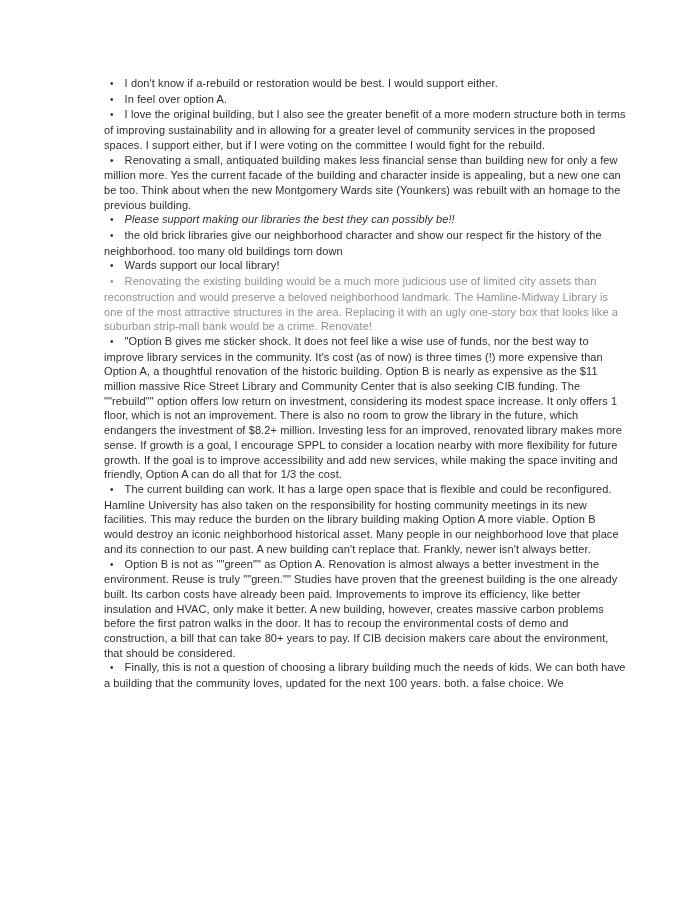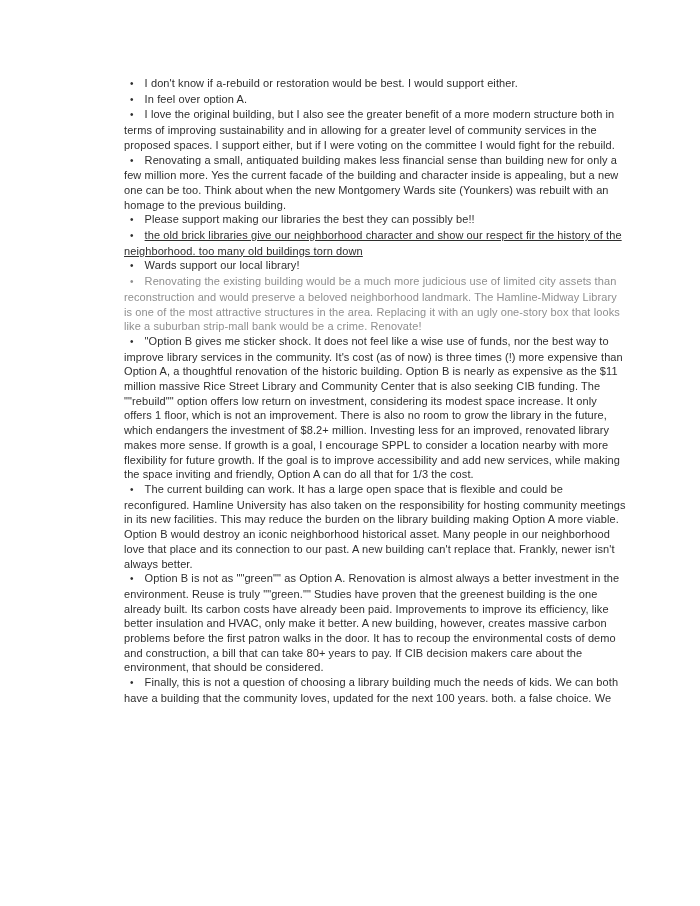--- a/index.html
+++ b/index.html
@@ -20,21 +20,20 @@
     top: 76px;
     left: 104px;
     width: 522px;
   }
   .bullet-item {
     font-size: 11px;
     line-height: 14.7px;
     color: #2e2e2e;
     text-align: left;
     letter-spacing: 0.1px;
-    margin-left: 20px;
   }
   .bullet-item .dot {
     display: inline-block;
     margin-left: 6px;
     margin-right: 11px;
     font-size: 10px;
     vertical-align: baseline;
   }
   .bullet-item.muted {
     color: #8f8f8f;
@@ -42,22 +41,22 @@
 </style>
 </head>
 <body>
 
 <div class="page">
   <div class="content">
       <div class="bullet-item" style="color: rgb(46, 46, 46);"><span class="dot">•</span><span>I don't know if a-rebuild or restoration would be best. I would support either.</span></div>
       <div class="bullet-item" style="color: rgb(46, 46, 46);"><span class="dot">•</span><span>In feel over option A.</span></div>
       <div class="bullet-item" style="color: rgb(46, 46, 46);"><span class="dot">•</span><span>I love the original building, but I also see the greater benefit of a more modern structure both in terms of improving sustainability and in allowing for a greater level of community services in the proposed spaces. I support either, but if I were voting on the committee I would fight for the rebuild.</span></div>
       <div class="bullet-item" style="color: rgb(46, 46, 46);"><span class="dot">•</span><span>Renovating a small, antiquated building makes less financial sense than building new for only a few million more. Yes the current facade of the building and character inside is appealing, but a new one can be too.  Think about when the new Montgomery Wards site  (Younkers) was rebuilt with an homage to the previous building.</span></div>
-      <div class="bullet-item" style="color: rgb(46, 46, 46);"><span class="dot">•</span><span>Please support making our libraries the best they can possibly be!!</span></div>
-      <div class="bullet-item" style="color: rgb(46, 46, 46); text-decoration: underline;"><span class="dot">•</span><span>the old brick libraries give our neighborhood character and show our respect fir the history of the neighborhood.  too many old buildings torn down</span></div>
+      <div class="bullet-item" style="color: rgb(46, 46, 46); font-style: italic;"><span class="dot">•</span><span>Please support making our libraries the best they can possibly be!!</span></div>
+      <div class="bullet-item" style="color: rgb(46, 46, 46);"><span class="dot">•</span><span>the old brick libraries give our neighborhood character and show our respect fir the history of the neighborhood.  too many old buildings torn down</span></div>
       <div class="bullet-item" style="color: rgb(46, 46, 46);"><span class="dot">•</span><span>Wards support our local library!</span></div>
       <div class="bullet-item muted" style="color: rgb(143, 143, 143);"><span class="dot">•</span><span>Renovating the existing building would be a much more judicious use of limited city assets than reconstruction and would preserve a beloved neighborhood landmark.  The Hamline-Midway Library is one of the most attractive structures in the area.  Replacing it with an ugly one-story box that looks like a suburban strip-mall bank would be a crime.  Renovate!</span></div>
       <div class="bullet-item" style="color: rgb(46, 46, 46);"><span class="dot">•</span><span>"Option B gives me sticker shock. It does not feel like a wise use of funds, nor the best way to improve library services in the community. It's cost (as of now) is three times (!) more expensive than Option A, a thoughtful renovation of the historic building. Option B is nearly as expensive as the $11 million massive Rice Street Library and Community Center that is also seeking CIB funding. The ""rebuild"" option offers low return on investment, considering its modest space increase. It only offers 1 floor, which is not an improvement. There is also no room to grow the library in the future, which endangers the investment of $8.2+ million. Investing less for an improved, renovated library makes more sense. If growth is a goal, I encourage SPPL to consider a location nearby with more flexibility for future growth. If the goal is to improve accessibility and add new services, while making the space inviting and friendly, Option A can do all that for 1/3 the cost.</span></div>
       <div class="bullet-item" style="color: rgb(46, 46, 46);"><span class="dot">•</span><span>The current building can work. It has a large open space that is flexible and could be reconfigured. Hamline University has also taken on the responsibility for hosting community meetings in its new facilities. This may reduce the burden on the library building making Option A more viable. Option B would destroy an iconic neighborhood historical asset. Many people in our neighborhood love that place and its connection to our past. A new building can't replace that. Frankly, newer isn't always better.</span></div>
       <div class="bullet-item" style="color: rgb(46, 46, 46);"><span class="dot">•</span><span>Option B is not as ""green"" as Option A. Renovation is almost always a better investment in the environment. Reuse is truly ""green."" Studies have proven that the greenest building is the one already built. Its carbon costs have already been paid. Improvements to improve its efficiency, like better insulation and HVAC, only make it better. A new building, however, creates massive carbon problems before the first patron walks in the door. It has to recoup the environmental costs of demo and construction, a bill that can take 80+ years to pay. If CIB decision makers care about the environment, that should be considered.</span></div>
       <div class="bullet-item" style="color: rgb(46, 46, 46);"><span class="dot">•</span><span>Finally, this is not a question of choosing a library building much the needs of kids. We can both have a building that the community loves, updated for the next 100 years. both. a false choice. We</span></div>
     </div>
 </div>
 
 </body></html>

